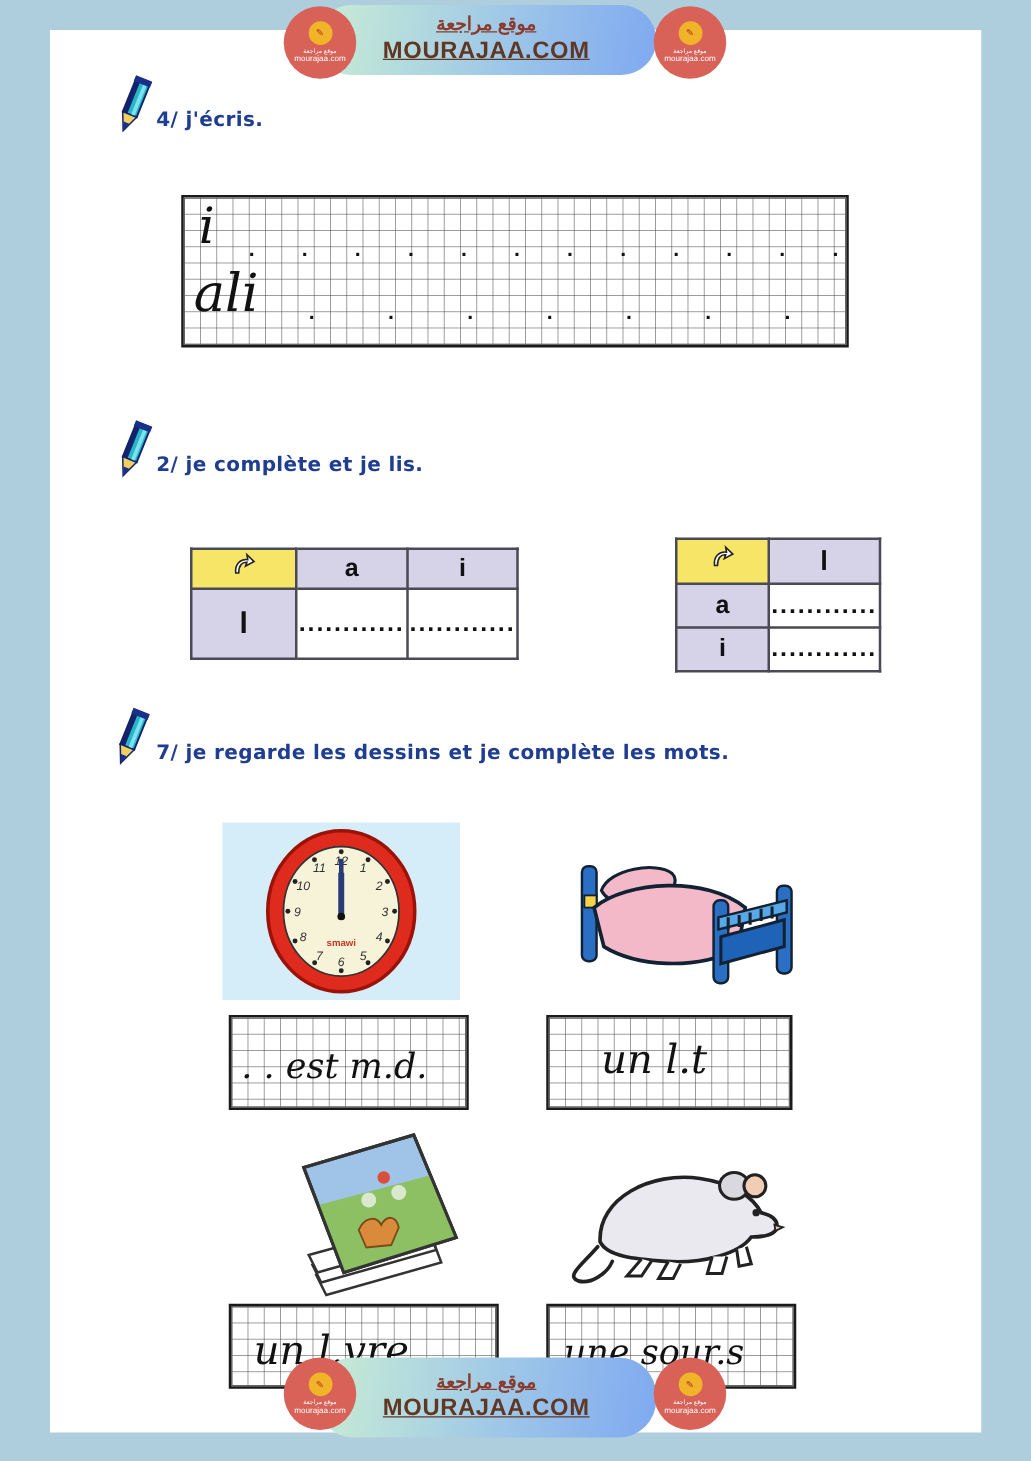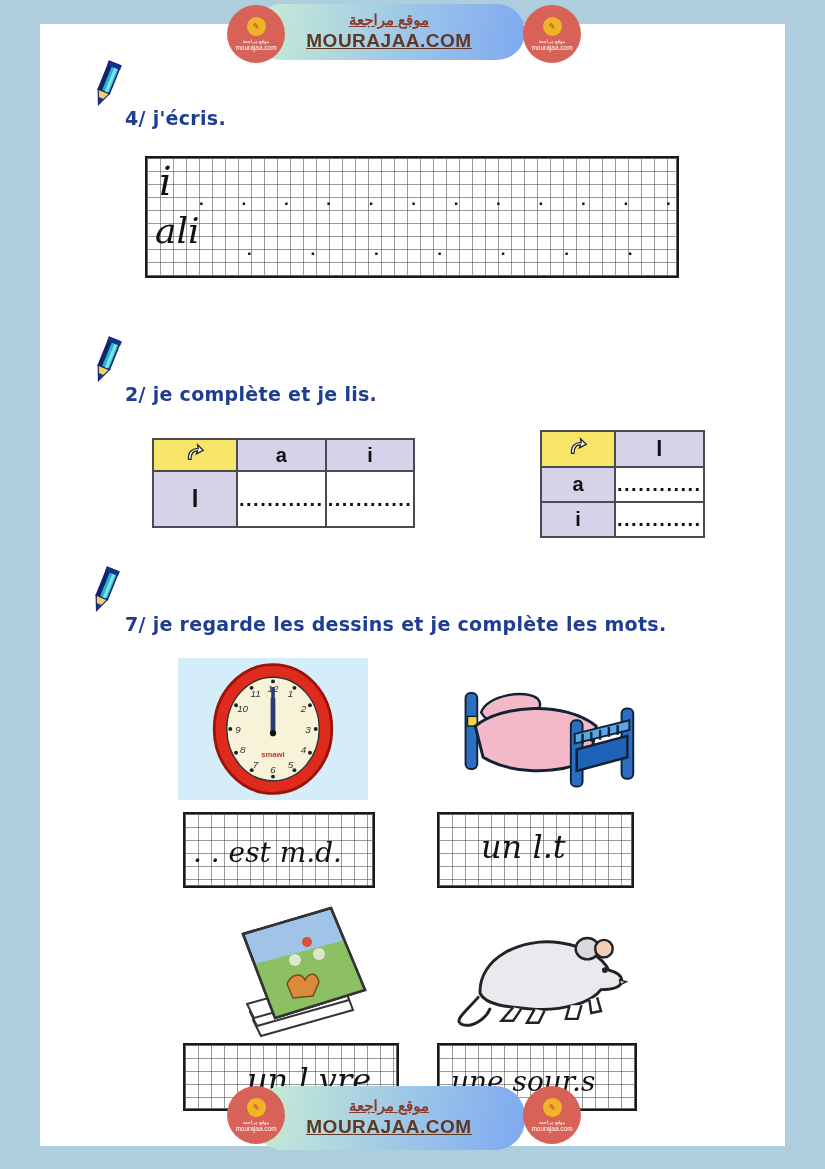--- a/index.html
+++ b/index.html
@@ -14,22 +14,22 @@
   .banner-arabic { font-size:15px; font-weight:bold; color:#8a3b2b; text-decoration:underline; line-height:1.25; }
   .banner-site { font-size:19px; font-weight:bold; color:#5f3723; text-decoration:underline; letter-spacing:.5px; line-height:1.2; }
   .logo { position:absolute; width:58px; height:58px; border-radius:50%; background:#d96258; z-index:6;
     display:flex; flex-direction:column; align-items:center; justify-content:center; text-align:center; }
   .logo-inner { width:19px; height:19px; border-radius:50%; background:#f0b428;
     display:flex; align-items:center; justify-content:center; font-size:8px; color:#b33; }
   .logo-t1 { font-size:5px; color:#fff; margin-top:3px; line-height:1.1; }
   .logo-t2 { font-size:6.5px; color:#fff; line-height:1.1; }
 
   
-  .heading { position:absolute; color:#1f3d91; font-weight:bold; font-size:19px;
-    font-family:"DejaVu Sans", sans-serif; letter-spacing:.3px;margin-top:21px; }
+  .heading { position:absolute; color:#1f3d91; font-weight:bold; font-size:16px;
+    font-family:"DejaVu Sans", sans-serif; letter-spacing:.3px; }
   .pencil { position:absolute; width:36px; height:52px; }
 
   
   .grid-box { position:absolute; background-color:#fff;
     background-image:
       linear-gradient(to right, rgba(70,70,70,.55) 1px, transparent 1px),
       linear-gradient(to bottom, rgba(70,70,70,.55) 1px, transparent 1px);
     background-size:13px 13px; border:2px solid #1a1a1a; box-shadow:inset 0 0 0 1px #666; }
   .cursive { position:absolute; font-family:"DejaVu Serif", serif; font-style:italic; color:#111; white-space:pre; }
   .dots-row { position:absolute; white-space:pre; font-weight:bold; font-size:17px; color:#111; }
@@ -75,21 +75,21 @@
       <rect x="11" y="1" width="14" height="5" fill="#1a2f8a"></rect>
       <polygon points="12,32 24,32 18,46" fill="#f0d060" stroke="#13226b" stroke-width="1.2"></polygon>
       <polygon points="15.5,39 20.5,39 18,46" fill="#1a2f8a"></polygon>
     </g>
   </svg>
   <div class="heading" style="left:125px; top:86px;">4/ j'écris.</div>
 
   <div class="grid-box" style="left:145px; top:156px; width:530px; height:118px;">
     <div class="cursive" style="left:12px; top:0px; font-size:40px;">i</div>
     <div class="dots-row" style="left:52px; top:32px; word-spacing:33px;">. . . . . . . . . . . .</div>
-    <div class="cursive" style="left:8px; top:52px; font-size:36px;">ali</div>
+    <div class="cursive" style="left:8px; top:52px; font-size:42px;">ali</div>
     <div class="dots-row" style="left:100px; top:82px; word-spacing:54px;">. . . . . . .</div>
   </div>
 
   <svg class="pencil" style="left:88px; top:336px;" viewBox="0 0 36 52">
     <g transform="rotate(22 18 26)">
       <rect x="12" y="2" width="12" height="30" fill="#27b6c9" stroke="#13226b" stroke-width="1.5"></rect>
       <rect x="12" y="2" width="4" height="30" fill="#13226b"></rect>
       <rect x="19" y="2" width="3" height="30" fill="#7fe3ef"></rect>
       <rect x="11" y="1" width="14" height="5" fill="#1a2f8a"></rect>
       <polygon points="12,32 24,32 18,46" fill="#f0d060" stroke="#13226b" stroke-width="1.2"></polygon>
@@ -239,21 +239,21 @@
       <circle cx="164" cy="52" r="3" fill="#222"></circle>
       <path d="M179 62 L186 64 L180 67 Z" fill="#f0cdb4" stroke="#222" stroke-width="1.5"></path>
       <path d="M70 90 L58 104 L70 104 L78 92" fill="#fff" stroke="#222" stroke-width="2.5"></path>
       <path d="M92 92 L84 106 L96 106 L102 94" fill="#fff" stroke="#222" stroke-width="2.5"></path>
       <path d="M128 88 L124 102 L136 102 L140 88" fill="#fff" stroke="#222" stroke-width="2.5"></path>
       <path d="M148 82 L150 96 L160 94 L156 80" fill="#fff" stroke="#222" stroke-width="2.5"></path>
     </svg>
   </div>
 
   <div class="grid-box" style="left:183px; top:1043px; width:212px; height:64px;">
-    <div class="cursive" style="left:18px; top:16px; font-size:32px;margin-left:44px;">un l.vre</div>
+    <div class="cursive" style="left:18px; top:16px; font-size:32px;">un l.vre</div>
   </div>
 
   <div class="grid-box" style="left:437px; top:1043px; width:196px; height:64px;">
     <div class="cursive" style="left:12px; top:20px; font-size:28px;">une sour.s</div>
   </div>
 
   <div class="banner-pill" style="top:1086px; height:64px;">
     <div class="banner-arabic">موقع مراجعة</div>
     <div class="banner-site">MOURAJAA.COM</div>
   </div>

